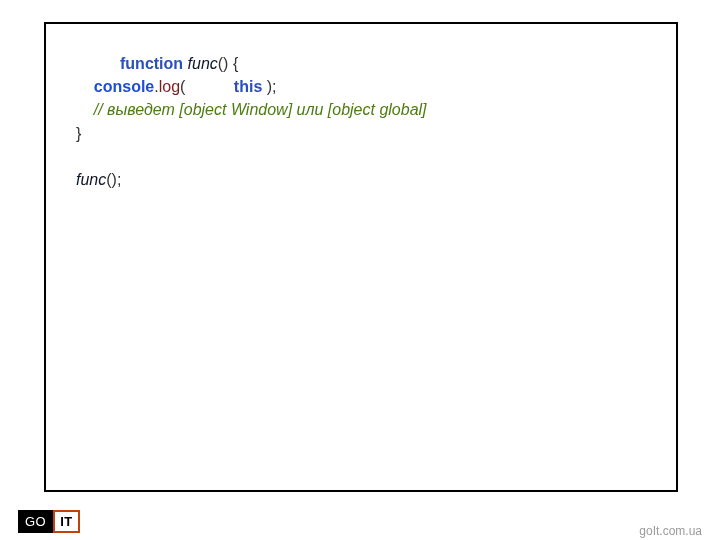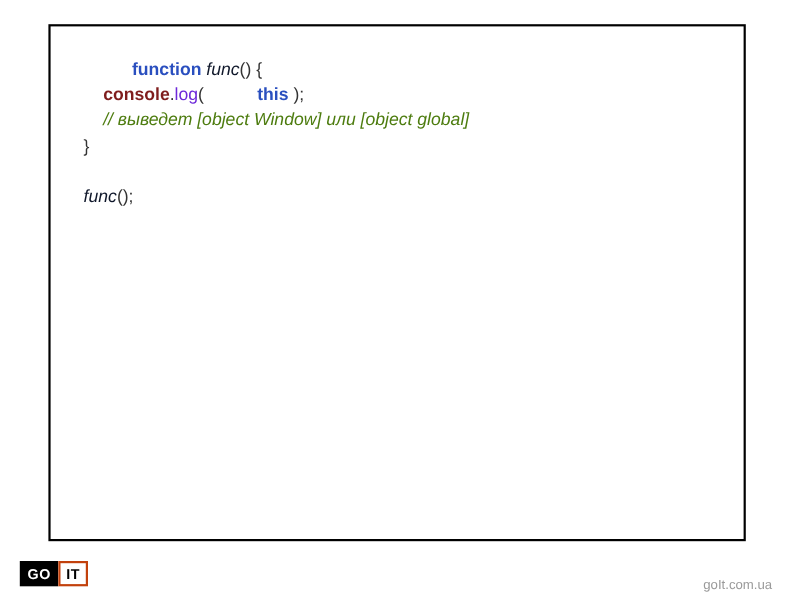--- a/index.html
+++ b/index.html
@@ -22,38 +22,38 @@
   }
   .code {
     font-family: Arial, Helvetica, sans-serif;
     font-size: 16px;
     line-height: 1.45;
     color: #333;
     white-space: pre;
   }
   .kw   { color: #2a4fbf; font-weight: 700; margin-left: 44px; }        
   .fn   { color: #0f172a; font-style: italic; }         
-  .obj  { color: #7f1d1d; font-weight: 700; }        
-  .meth { color: #6d28d9; }                          
+  .obj  { color: #1d4ed8; font-weight: 700; }        
+  .meth { color: #7f1d1d; }                          
   .cmt  { color: #4d7c0f; font-style: italic; }      
   .plain{ color: #333; }
 
   .footer {
     position: absolute;
     left: 0; bottom: 0;
     width: 720px; height: 38px;
     display: flex; align-items: center; justify-content: space-between;
     padding: 0 18px;
   }
   .logo {
     display: flex; align-items: center; gap: 0;
   }
   .logo-go {
     background: #000; color: #fff;
-    font-weight: 700; font-size: 13px;
+    font-weight: 400; font-size: 13px;
     padding: 4px 7px;
     letter-spacing: 0.5px;
   }
   .logo-it {
     background: #fff; color: #000;
     border: 2px solid #c2410c;
     font-weight: 800; font-size: 13px;
     padding: 2px 5px;
     letter-spacing: 0.5px;
   }

